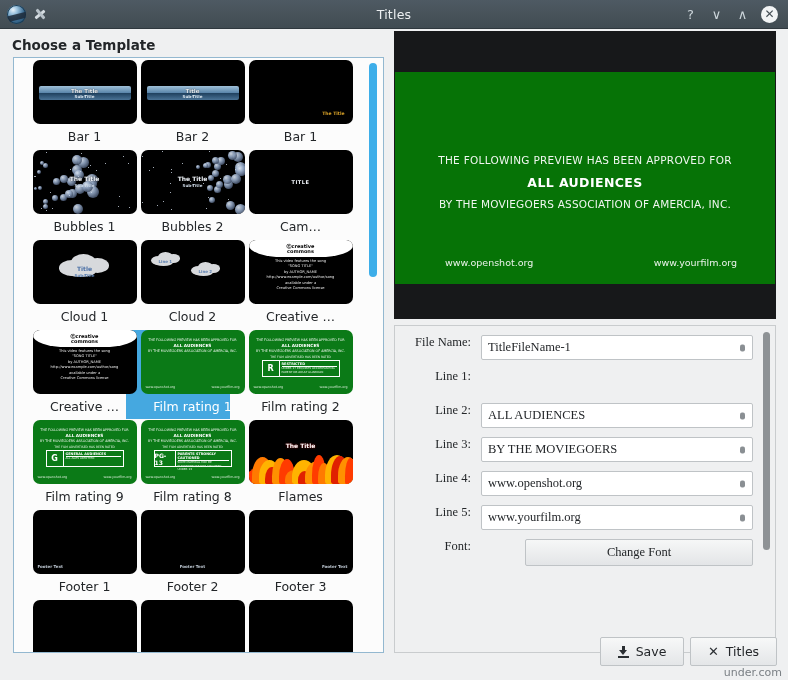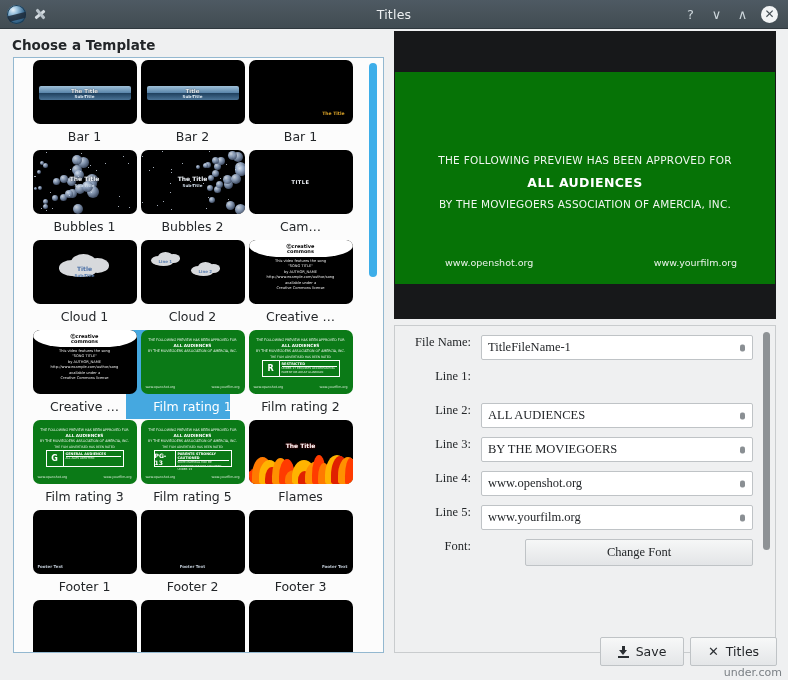--- a/index.html
+++ b/index.html
@@ -543,21 +543,21 @@
     <div class="rating-body">
       <div class="rb1">GENERAL AUDIENCES</div>
                   <div class="rb2">ALL AGES ADMITTED</div>
     </div>
   </div>
     <div class="fr-foot">
       <span>www.openshot.org</span>
                 <span>www.yourfilm.org</span>
     </div>
             </div>
-            <div class="tpl-label">Film rating 3</div>
+            <div class="tpl-label">Film rating 9</div>
           </div>
           <div class="tpl-cell">
             <div class="tpl-thumb th-green">
               <div class="fr-lines">
       <div class="a">THE FOLLOWING PREVIEW HAS BEEN APPROVED FOR</div>
       <div class="b">ALL AUDIENCES</div>
       <div class="c">BY THE MOVIEGOERS ASSOCIATION OF AMERCIA, INC.</div>
     </div>
     <div style="position:absolute;left:0;right:0;top:25px;text-align:center;font-size:3px;color:#dff0df">THE FILM ADVERTISED HAS BEEN RATED</div>
     <div class="rating-box">
@@ -565,21 +565,21 @@
     <div class="rating-body">
       <div class="rb1">PARENTS STRONGLY CAUTIONED</div>
                   <div class="rb2">SOME MATERIAL MAY BE INAPPROPRIATE FOR CHILDREN UNDER 13</div>
     </div>
   </div>
     <div class="fr-foot">
       <span>www.openshot.org</span>
                 <span>www.yourfilm.org</span>
     </div>
             </div>
-            <div class="tpl-label">Film rating 5</div>
+            <div class="tpl-label">Film rating 8</div>
           </div>
           <div class="tpl-cell">
             <div class="tpl-thumb">
               <div class="flames">
                 <span class="flame-l" style="left:-3px;width:26px;height:16px;background:#ff3b00"></span>
                 <span class="flame-l" style="left:3.5999999999999996px;width:21px;height:27px;background:#ff7a00"></span>
                 <span class="flame-l" style="left:10.2px;width:21px;height:24px;background:#ffb300"></span>
                 <span class="flame-l" style="left:16.799999999999997px;width:14px;height:17px;background:#e02000"></span>
                 <span class="flame-l" style="left:23.4px;width:17px;height:26px;background:#ff9000"></span>
                 <span class="flame-l" style="left:30px;width:16px;height:25px;background:#ff3b00"></span>

